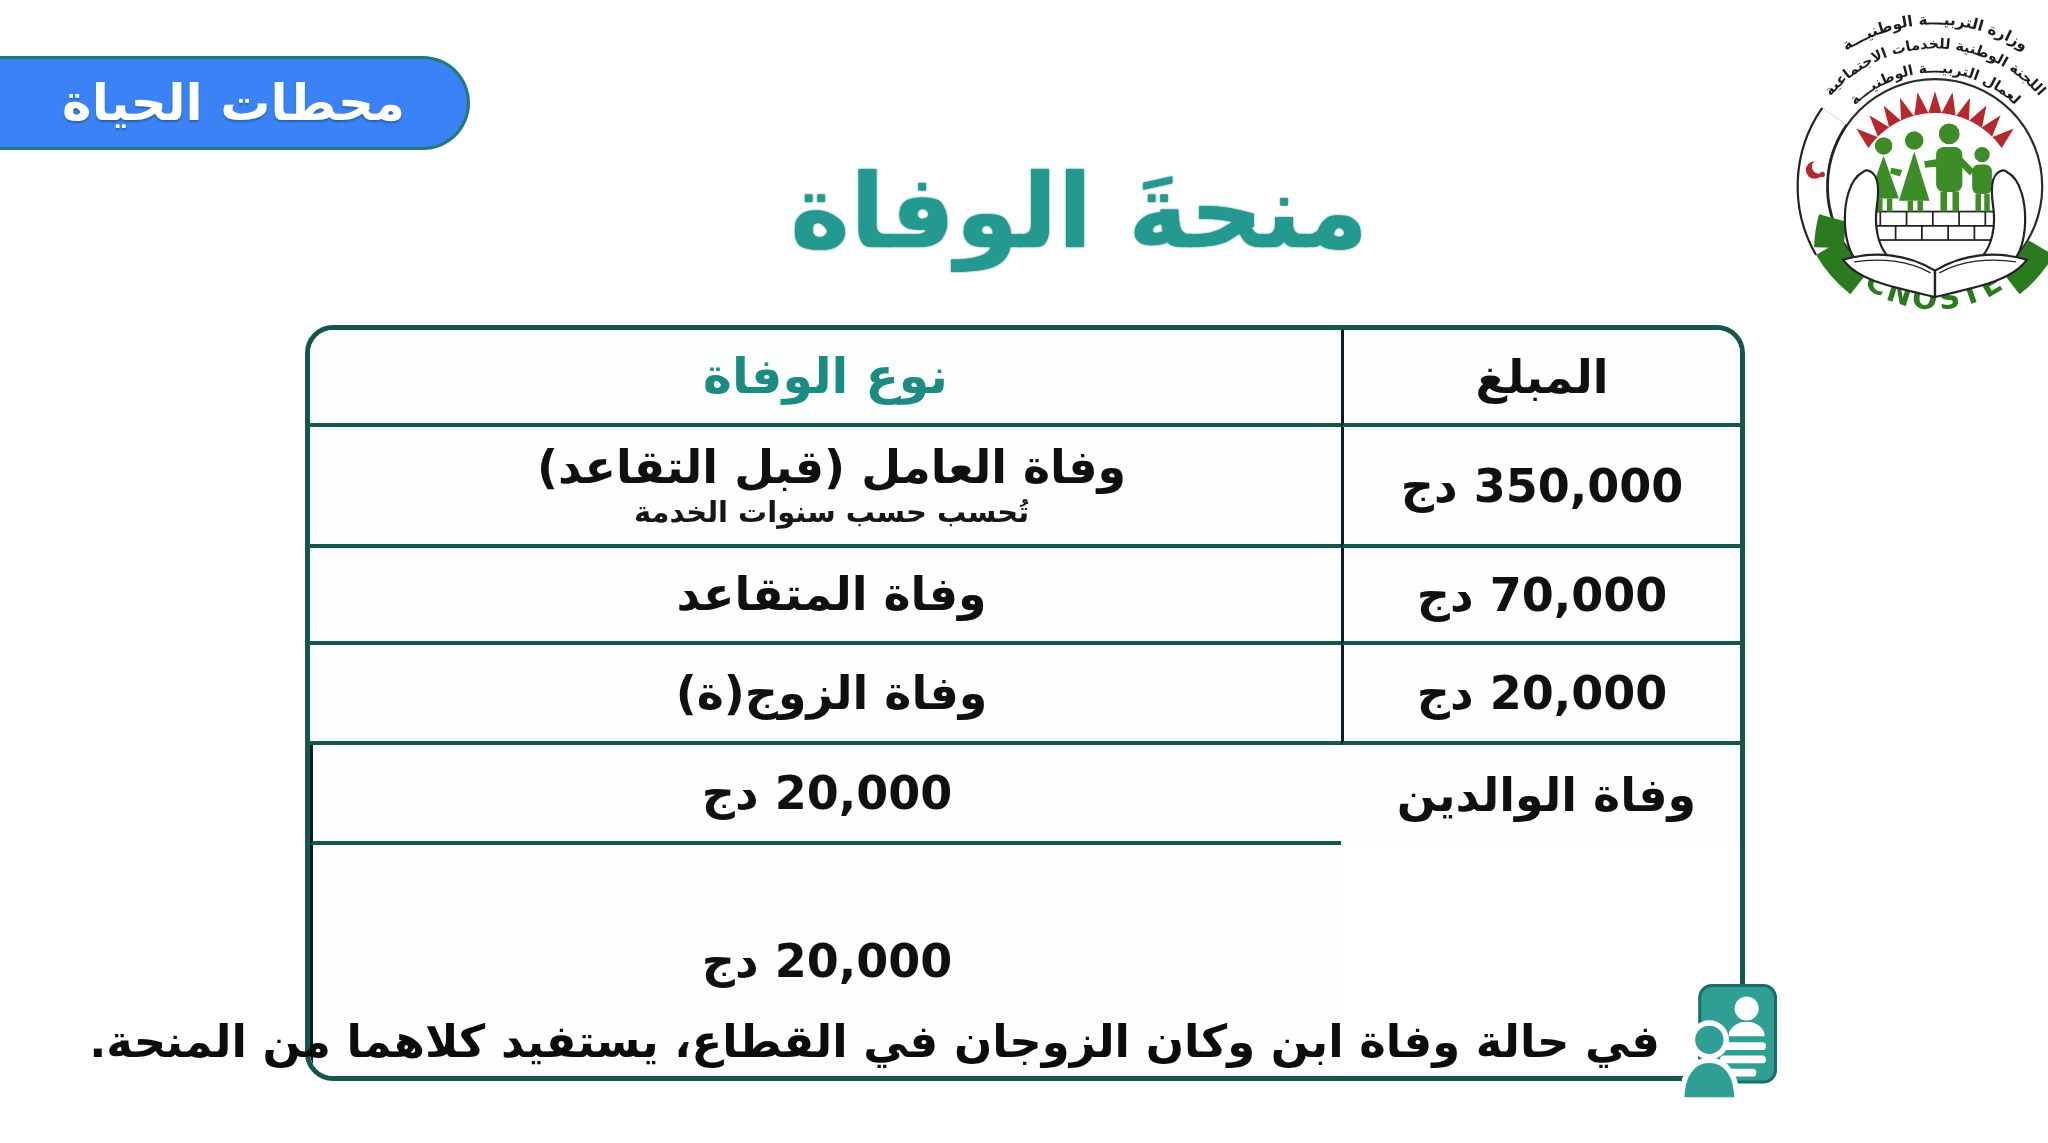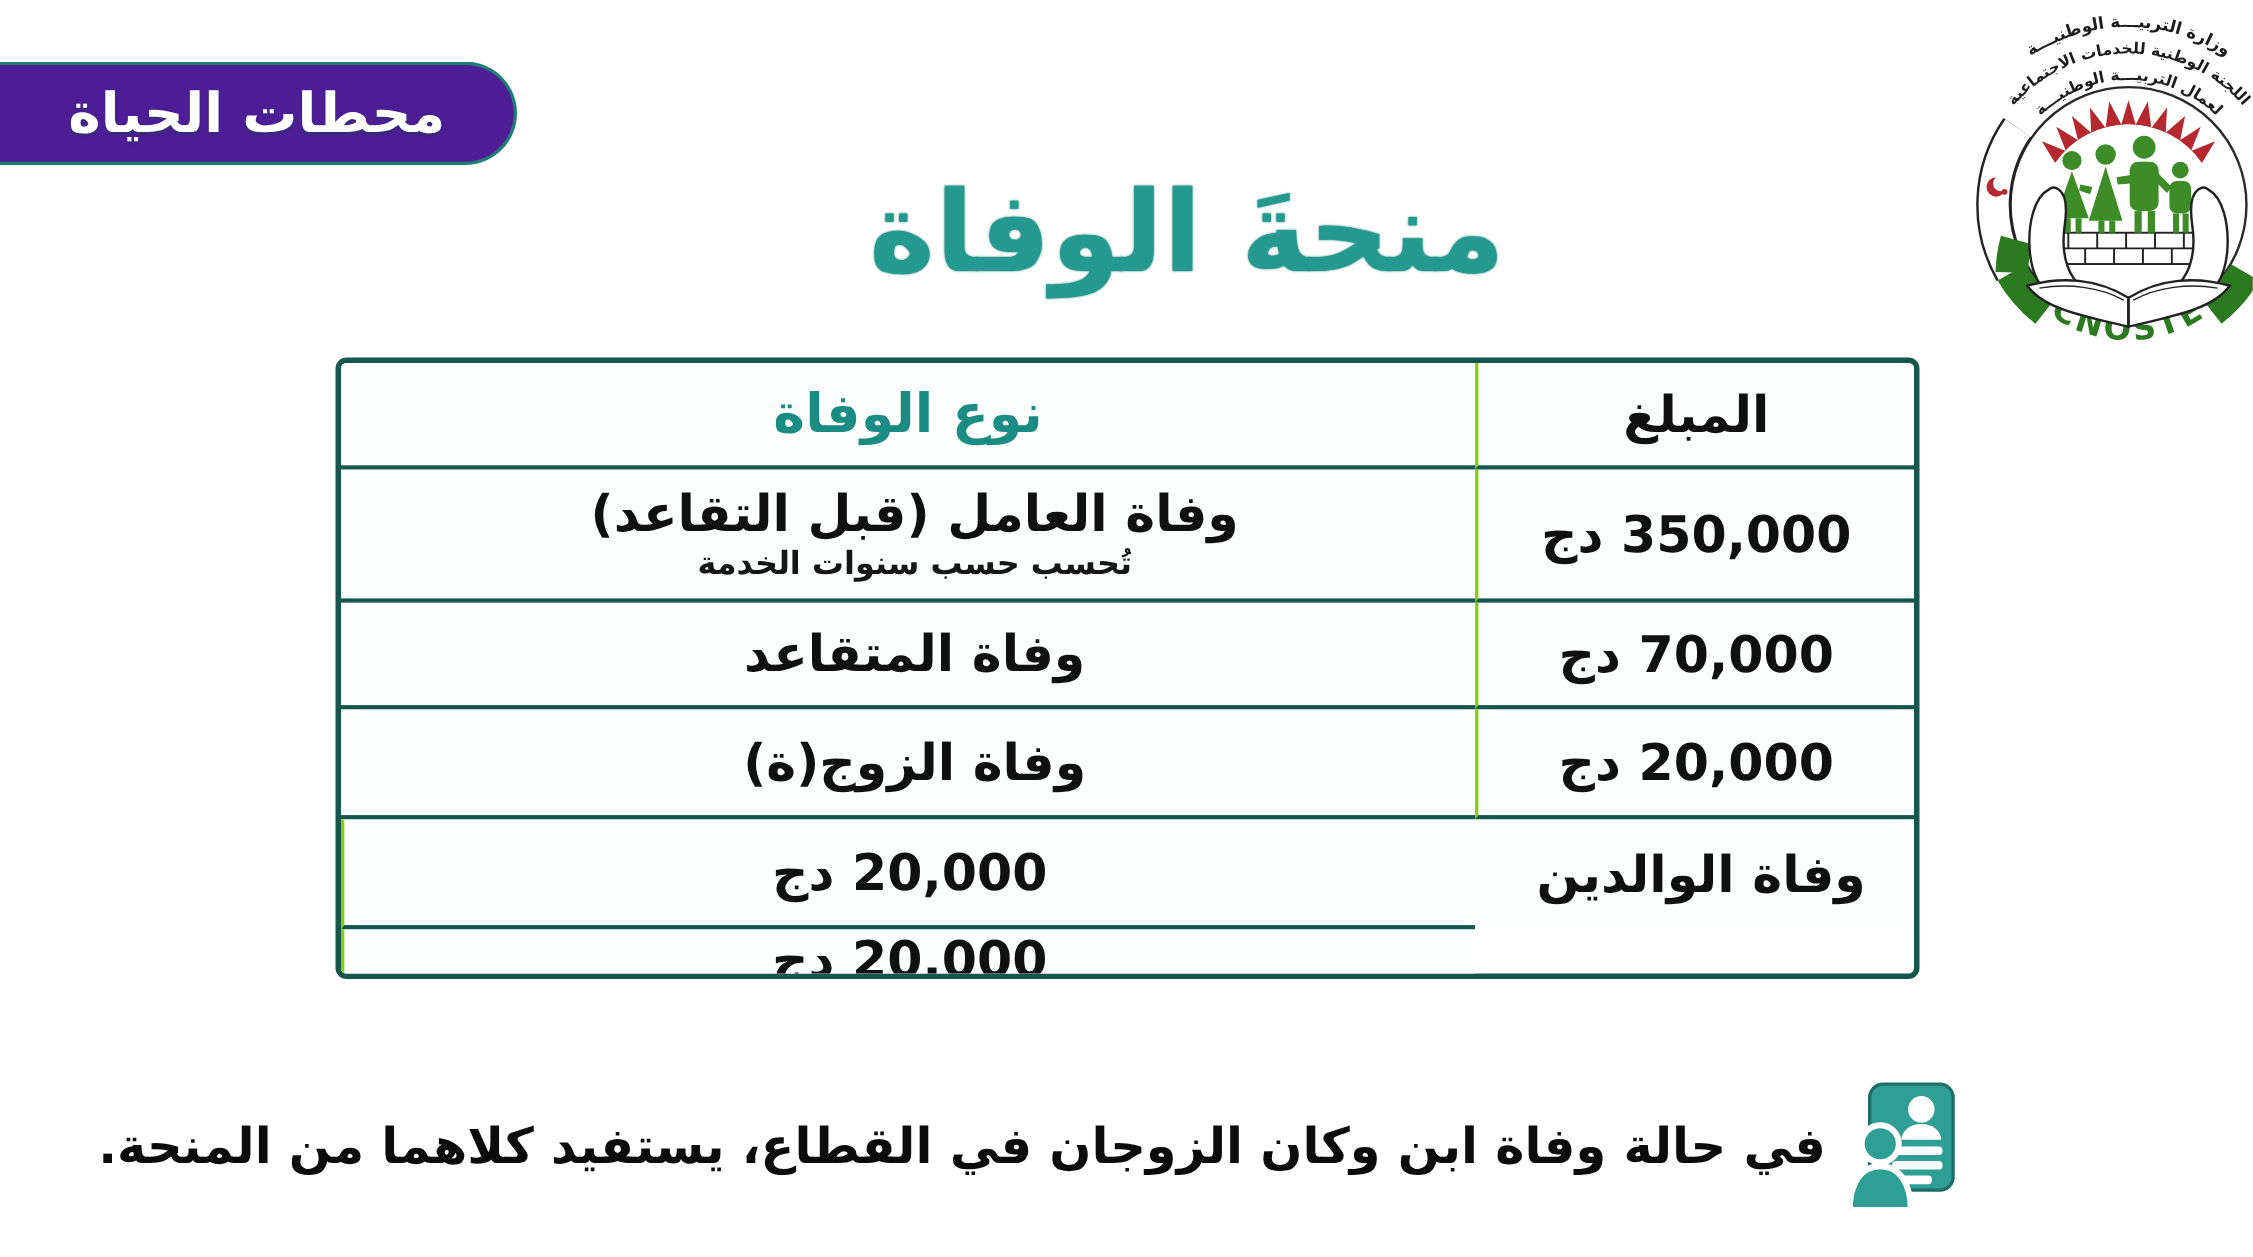--- a/index.html
+++ b/index.html
@@ -9,21 +9,21 @@
     background:#ffffff;
     overflow:hidden;
     font-family:"DejaVu Sans", sans-serif;
     font-weight:bold;
   }
 
   
   .badge {
     position:absolute; left:0; top:56px;
     width:470px; height:94px;
-    background:#4c1d95;
+    background:#3b82f6;
     border:3px solid #1e7d75; border-left:none;
     border-radius:0 47px 47px 0;
     display:flex; align-items:center; justify-content:center;
     color:#ffffff; font-size:50px;
     text-shadow:0 2px 2px rgba(10,70,64,.45);
   }
 
   
   .page-title {
     position:absolute; left:110px; right:0; top:140px;
@@ -31,37 +31,37 @@
     color:#23998f; font-size:102px;
     letter-spacing:1px;
     text-shadow:0 0 2px #14756d;
     direction:rtl;
     margin-top:12px;
   }
 
   
   .grant-table {
     position:absolute; left:305px; top:325px;
-    width:1440px; height:565px;
+    width:1440px; height:756px;
     background:#ffffff;
     border:5px solid #15564d;
-    border-radius:10px;
+    border-radius:28px;
     overflow:hidden;
     display:grid;
     grid-template-columns:1031px 399px;
     grid-template-rows:97px 121px 97px 100px 100px 1fr;
   }
   .cell {
     display:flex; flex-direction:column;
     align-items:center; justify-content:center;
     direction:rtl; text-align:center;
     border-bottom:4px solid #15564d;
     background:#fdfefe;
   }
-  .cell.amount { border-left:3px solid #84cc16; }
+  .cell.amount { border-left:3px solid #0f172a; }
   .cell.last { border-bottom:none; }
   .cell.head { font-size:49px; color:#1b8c82; }
   .cell.body-type { font-size:46px; color:#101010; line-height:1.15;padding-left:12px; }
   .cell.amount { font-size:46px; color:#101010; }
   .type-note { font-size:29px; color:#161616; margin-top:2px; }
 
   
   .footnote {
     position:absolute; top:982px; right:268px;
     display:flex; align-items:center; gap:22px;

